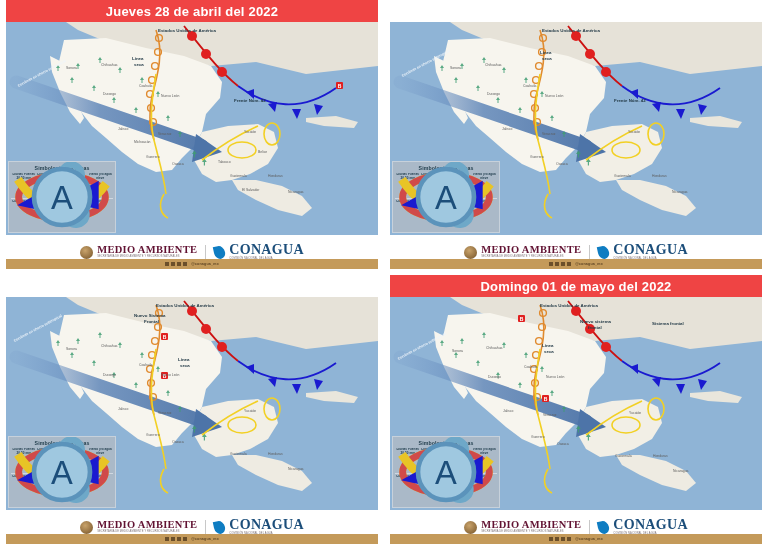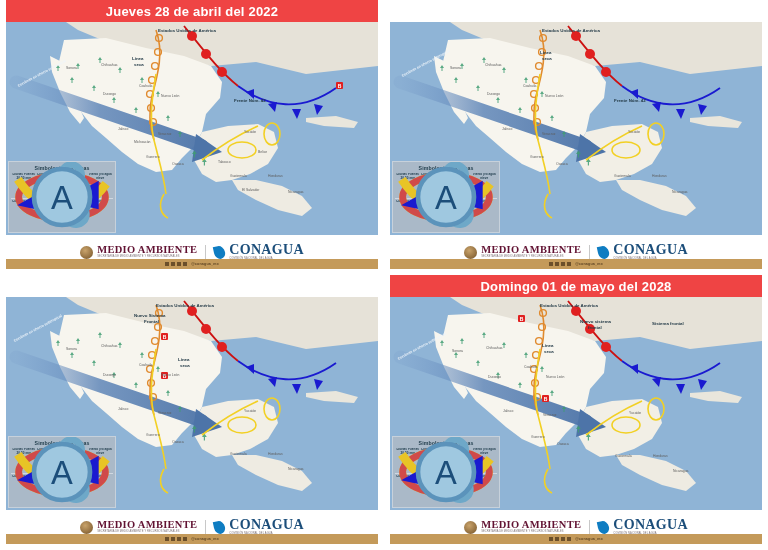--- a/index.html
+++ b/index.html
@@ -765,21 +765,21 @@
           <span class="soc-ico"></span>
           <span class="soc-txt">@conagua_mx</span>
         </div>
       </div>
     </div>
   </div>
 
   <div class="panel">
     <div class="panel-inner">
       <div class="hdr">
-        <span class="hdr-title">Domingo 01 de mayo del 2028</span>
+        <span class="hdr-title">Domingo 01 de mayo del 2022</span>
       </div>
 
       <div class="map">
         <svg viewBox="0 0 372 213" preserveAspectRatio="none">
           <defs>
             <linearGradient id="jetg" x1="0" y1="0" x2="1" y2="0">
               <stop offset="0" stop-color="#6f93c4" stop-opacity=".15"></stop>
               <stop offset="45%" stop-color="#5f86b8" stop-opacity=".85"></stop>
               <stop offset="100%" stop-color="#4d74a8" stop-opacity=".95"></stop>
             </linearGradient>

